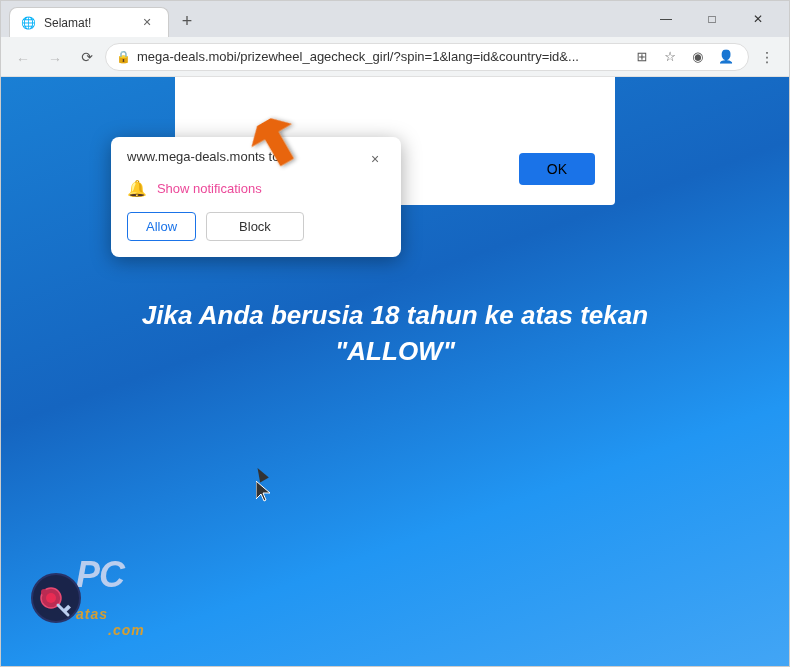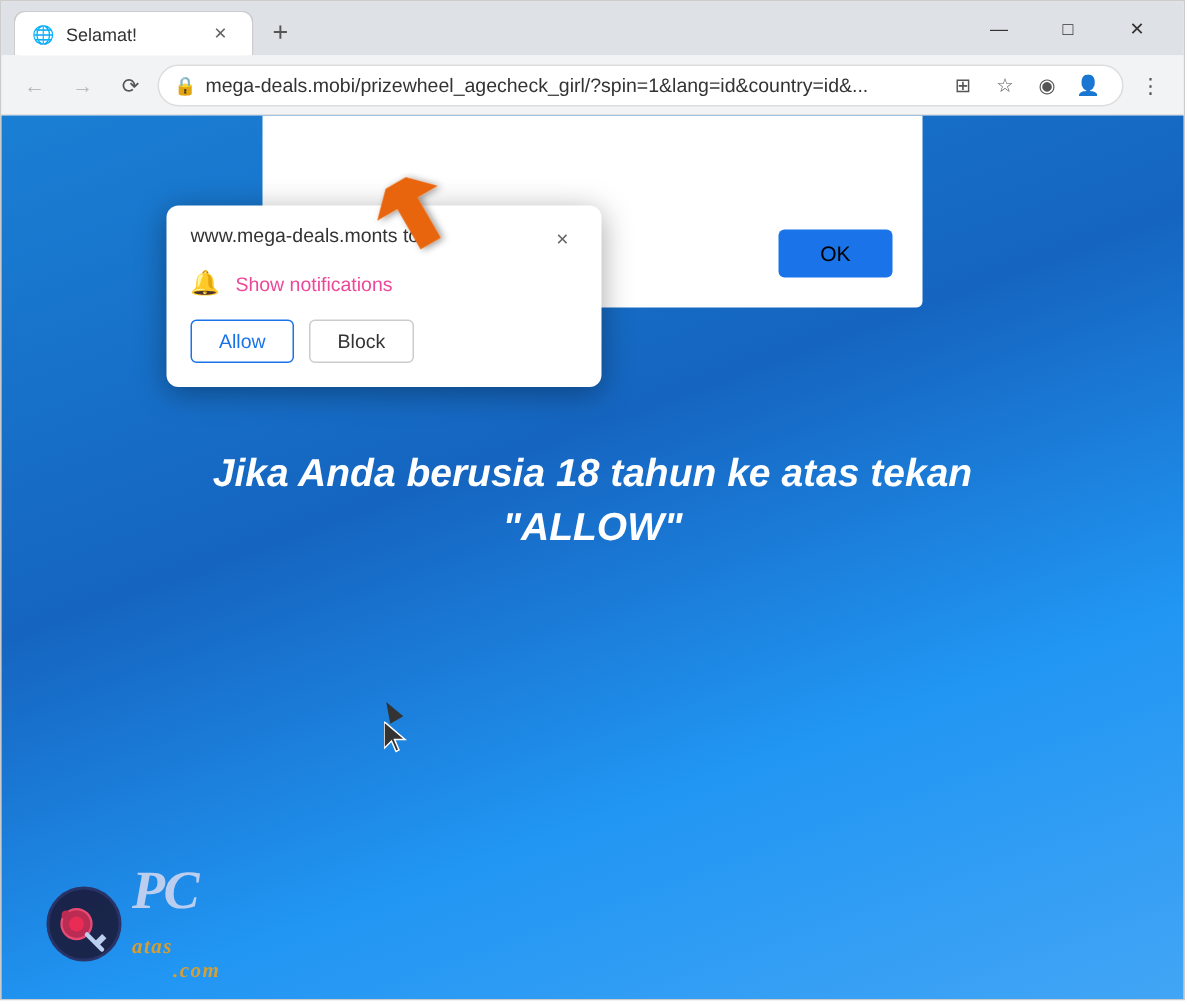--- a/index.html
+++ b/index.html
@@ -291,21 +291,21 @@
       font-size: 13px;
       cursor: pointer;
       font-weight: 500;
     }
 
     .btn-block {
       background: #fff;
       border: 1px solid #ccc;
       color: #333;
       border-radius: 4px;
-      padding: 6px 18px;
+      padding: 6px 32px;
       font-size: 13px;
       cursor: pointer;
     }
 
     
     .orange-arrow {
       position: absolute;
       top: 38px;
       left: 220px;
       width: 80px;
@@ -334,27 +334,26 @@
       font-size: 26px;
       font-weight: bold;
       color: #fff;
       line-height: 1.4;
       font-style: italic;
     }
 
     
     .pcrisk-watermark {
       position: absolute;
-      bottom: 10px;
+      bottom: 28px;
       left: 30px;
       display: flex;
       align-items: center;
-      gap: 12px;
+      gap: 0;
       opacity: 0.9;
-      font-family: Liberation Serif, serif;
     }
 
     .pcrisk-logo-circle {
       width: 50px;
       height: 50px;
       border-radius: 50%;
       background: #1a1a3a;
       display: flex;
       align-items: center;
       justify-content: center;

